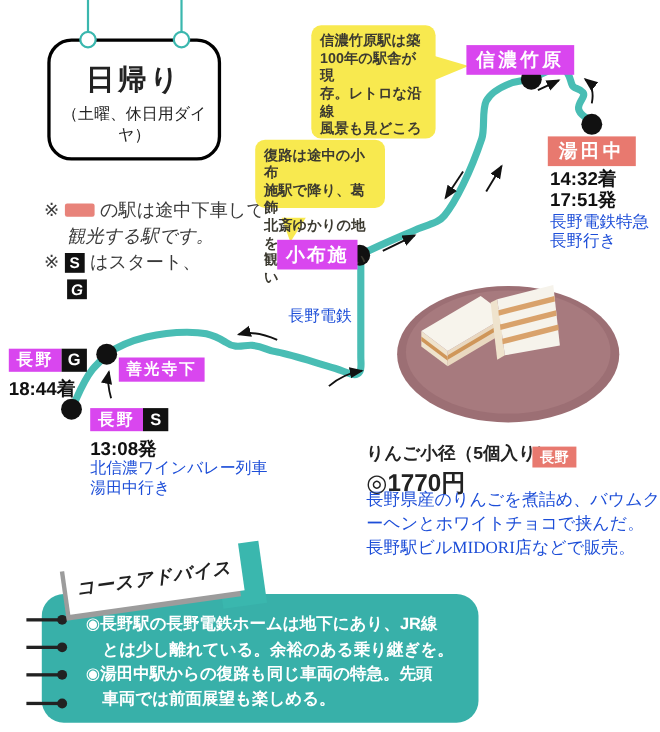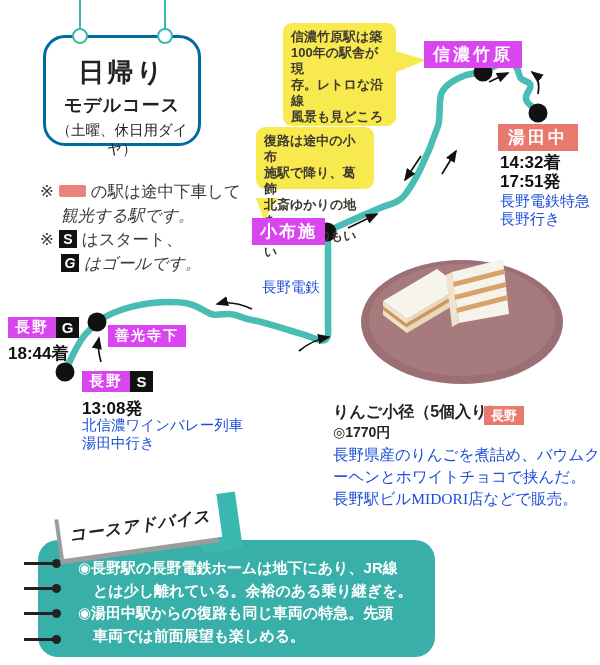--- a/index.html
+++ b/index.html
@@ -2,40 +2,40 @@
 <html><head>
 <meta charset="utf-8">
 <style>
   html,body{margin:0;padding:0;background:#fff;}
   #stage{position:relative;width:600px;height:665px;background:#fff;overflow:hidden;
          font-family:"Liberation Sans","DejaVu Sans",sans-serif;}
   .abs{position:absolute;}
   svg{display:block;}
 
   
-  .sign{left:43px;top:35px;width:158px;height:111px;border:3px solid #0369a1;border-radius:22px;
+  .sign{left:43px;top:35px;width:158px;height:111px;border:3px solid #000000;border-radius:22px;
         background:#fff;text-align:center;box-sizing:border-box;}
   .sign-title{margin-top:17px;font-size:26px;font-weight:bold;letter-spacing:3px;color:#222;}
   .sign-sub{margin-top:3px;font-size:18px;font-weight:bold;letter-spacing:1px;color:#222;}
   .sign-note{margin-top:4px;font-size:14.5px;color:#222;}
   .knob{width:12px;height:12px;border:2.5px solid #3ab7ae;border-radius:50%;background:#fff;}
 
   
   .legend{left:40px;top:179px;font-size:16.5px;color:#3a3a3a;font-weight:500;line-height:24px;}
   .legend-row{display:flex;align-items:center;height:24px;}
   .indent{padding-left:21px;font-style:italic;}
   .swatch{width:27px;height:12px;background:#e8837a;border-radius:2px;margin:0 5px;}
   .sg{display:inline-flex;align-items:center;justify-content:center;width:18px;height:18px;
       background:#111;color:#fff;font-weight:bold;font-size:14px;margin:0 5px;}
 
   
   .bubble{background:#f8e94f;border-radius:9px;color:#3c3a30;font-weight:bold;
           font-size:13px;line-height:15.9px;padding:6px 8px;box-sizing:border-box;}
   .bubble1{left:283px;top:23px;width:113px;height:103px;}
-  .bubble2{left:232px;top:127px;width:118px;height:62px;margin-left:24px;}
+  .bubble2{left:232px;top:127px;width:118px;height:62px;}
 
   
   .stn{color:#fff;font-weight:bold;white-space:nowrap;}
   .teal{background:#d946ef;}
   .pink{background:#e8796f;}
   .stn-takehara{left:424px;top:41px;font-size:17px;padding:2px 9px;letter-spacing:3px;}
   .stn-yudanaka{left:498px;top:124px;font-size:17px;padding:2px 10px;letter-spacing:3px;}
   .stn-obuse{left:252px;top:218px;font-size:17px;padding:2px 8px;letter-spacing:2px;}
   .stn-zenkoji{left:108px;top:325px;font-size:14px;padding:2px 7px;letter-spacing:2px;}
   .stn-pair{display:flex;}
@@ -45,21 +45,21 @@
   .pair-g{left:8px;top:317px;}
   .pair-s{left:82px;top:371px;}
 
   .btime{font-size:17px;font-weight:bold;color:#111;white-space:nowrap;}
   .serif{font-family:Liberation Serif, serif;color:#1d4ed8;white-space:nowrap;}
 
   
   .prod-name{left:333px;top:402px;font-size:16px;font-weight:bold;color:#222;}
   .prod-badge{left:484px;top:406px;width:40px;height:19px;background:#e8796f;color:#fff;
               font-size:13px;font-weight:bold;display:flex;align-items:center;justify-content:center;}
-  .prod-price{left:333px;top:424px;font-size:14px;font-weight:bold;color:#222;}
+  .prod-price{left:333px;top:424px;font-size:22px;font-weight:bold;color:#222;}
   .prod-desc{left:333px;top:444px;font-size:15.5px;line-height:22px;white-space:nowrap;}
 
   
   .adv-box{left:38px;top:540px;width:397px;height:117px;background:#38b0a9;border-radius:20px;}
   .adv-text{left:78px;top:557px;width:350px;color:#fff;font-weight:bold;font-size:15px;line-height:22.5px;}
   .adv-line2{padding-left:15px;}
   .pinrow{height:3px;background:#222;width:30px;left:24px;}
   .pindot{width:9px;height:9px;border-radius:50%;background:#222;left:52px;}
   .note-accent{left:199px;top:494px;width:40px;height:57px;background:#3ab7ae;transform:rotate(-8deg);}
   .note{left:60px;top:503px;width:160px;height:45px;background:#fff;transform:rotate(-8deg);
@@ -129,21 +129,20 @@
       <polygon points="446,275 452,272 459,323 452,327" fill="#efe3cd"></polygon>
       <polygon points="452,272 503,259 509,314 459,323" fill="#f6f3eb"></polygon>
       <polygon points="453,282 504,269 504.5,274 453.5,287" fill="#d9a26b"></polygon>
       <polygon points="454.5,295 505.5,282 506,287 455,300" fill="#d9a26b"></polygon>
       <polygon points="456.5,308 507.5,295 508,300 457,313" fill="#d9a26b"></polygon>
     </g>
   </svg>
 
   <div class="abs sign">
     <div class="sign-title">日帰り</div>
-    <div class="sign-sub">モデルコース</div>
     <div class="sign-note">（土曜、休日用ダイヤ）</div>
   </div>
   <div class="abs knob" style="left:72px;top:28px;"></div>
   <div class="abs knob" style="left:157px;top:28px;"></div>
 
   <div class="abs legend">
     <div class="legend-row">
       <span>※</span>
       <span class="swatch"></span>
       <span>の駅は途中下車して</span>
@@ -151,21 +150,20 @@
     <div class="legend-row indent">
       <span>観光する駅です。</span>
     </div>
     <div class="legend-row">
       <span>※</span>
       <span class="sg">S</span>
       <span>はスタート、</span>
     </div>
     <div class="legend-row indent">
       <span class="sg" style="margin-left:0">G</span>
-      <span>はゴールです。</span>
     </div>
   </div>
 
   <div class="abs bubble bubble1">
     <div>信濃竹原駅は築</div>
     <div>100年の駅舎が現</div>
     <div>存。レトロな沿線</div>
     <div>風景も見どころの</div>
     <div>一つ</div>
   </div>

